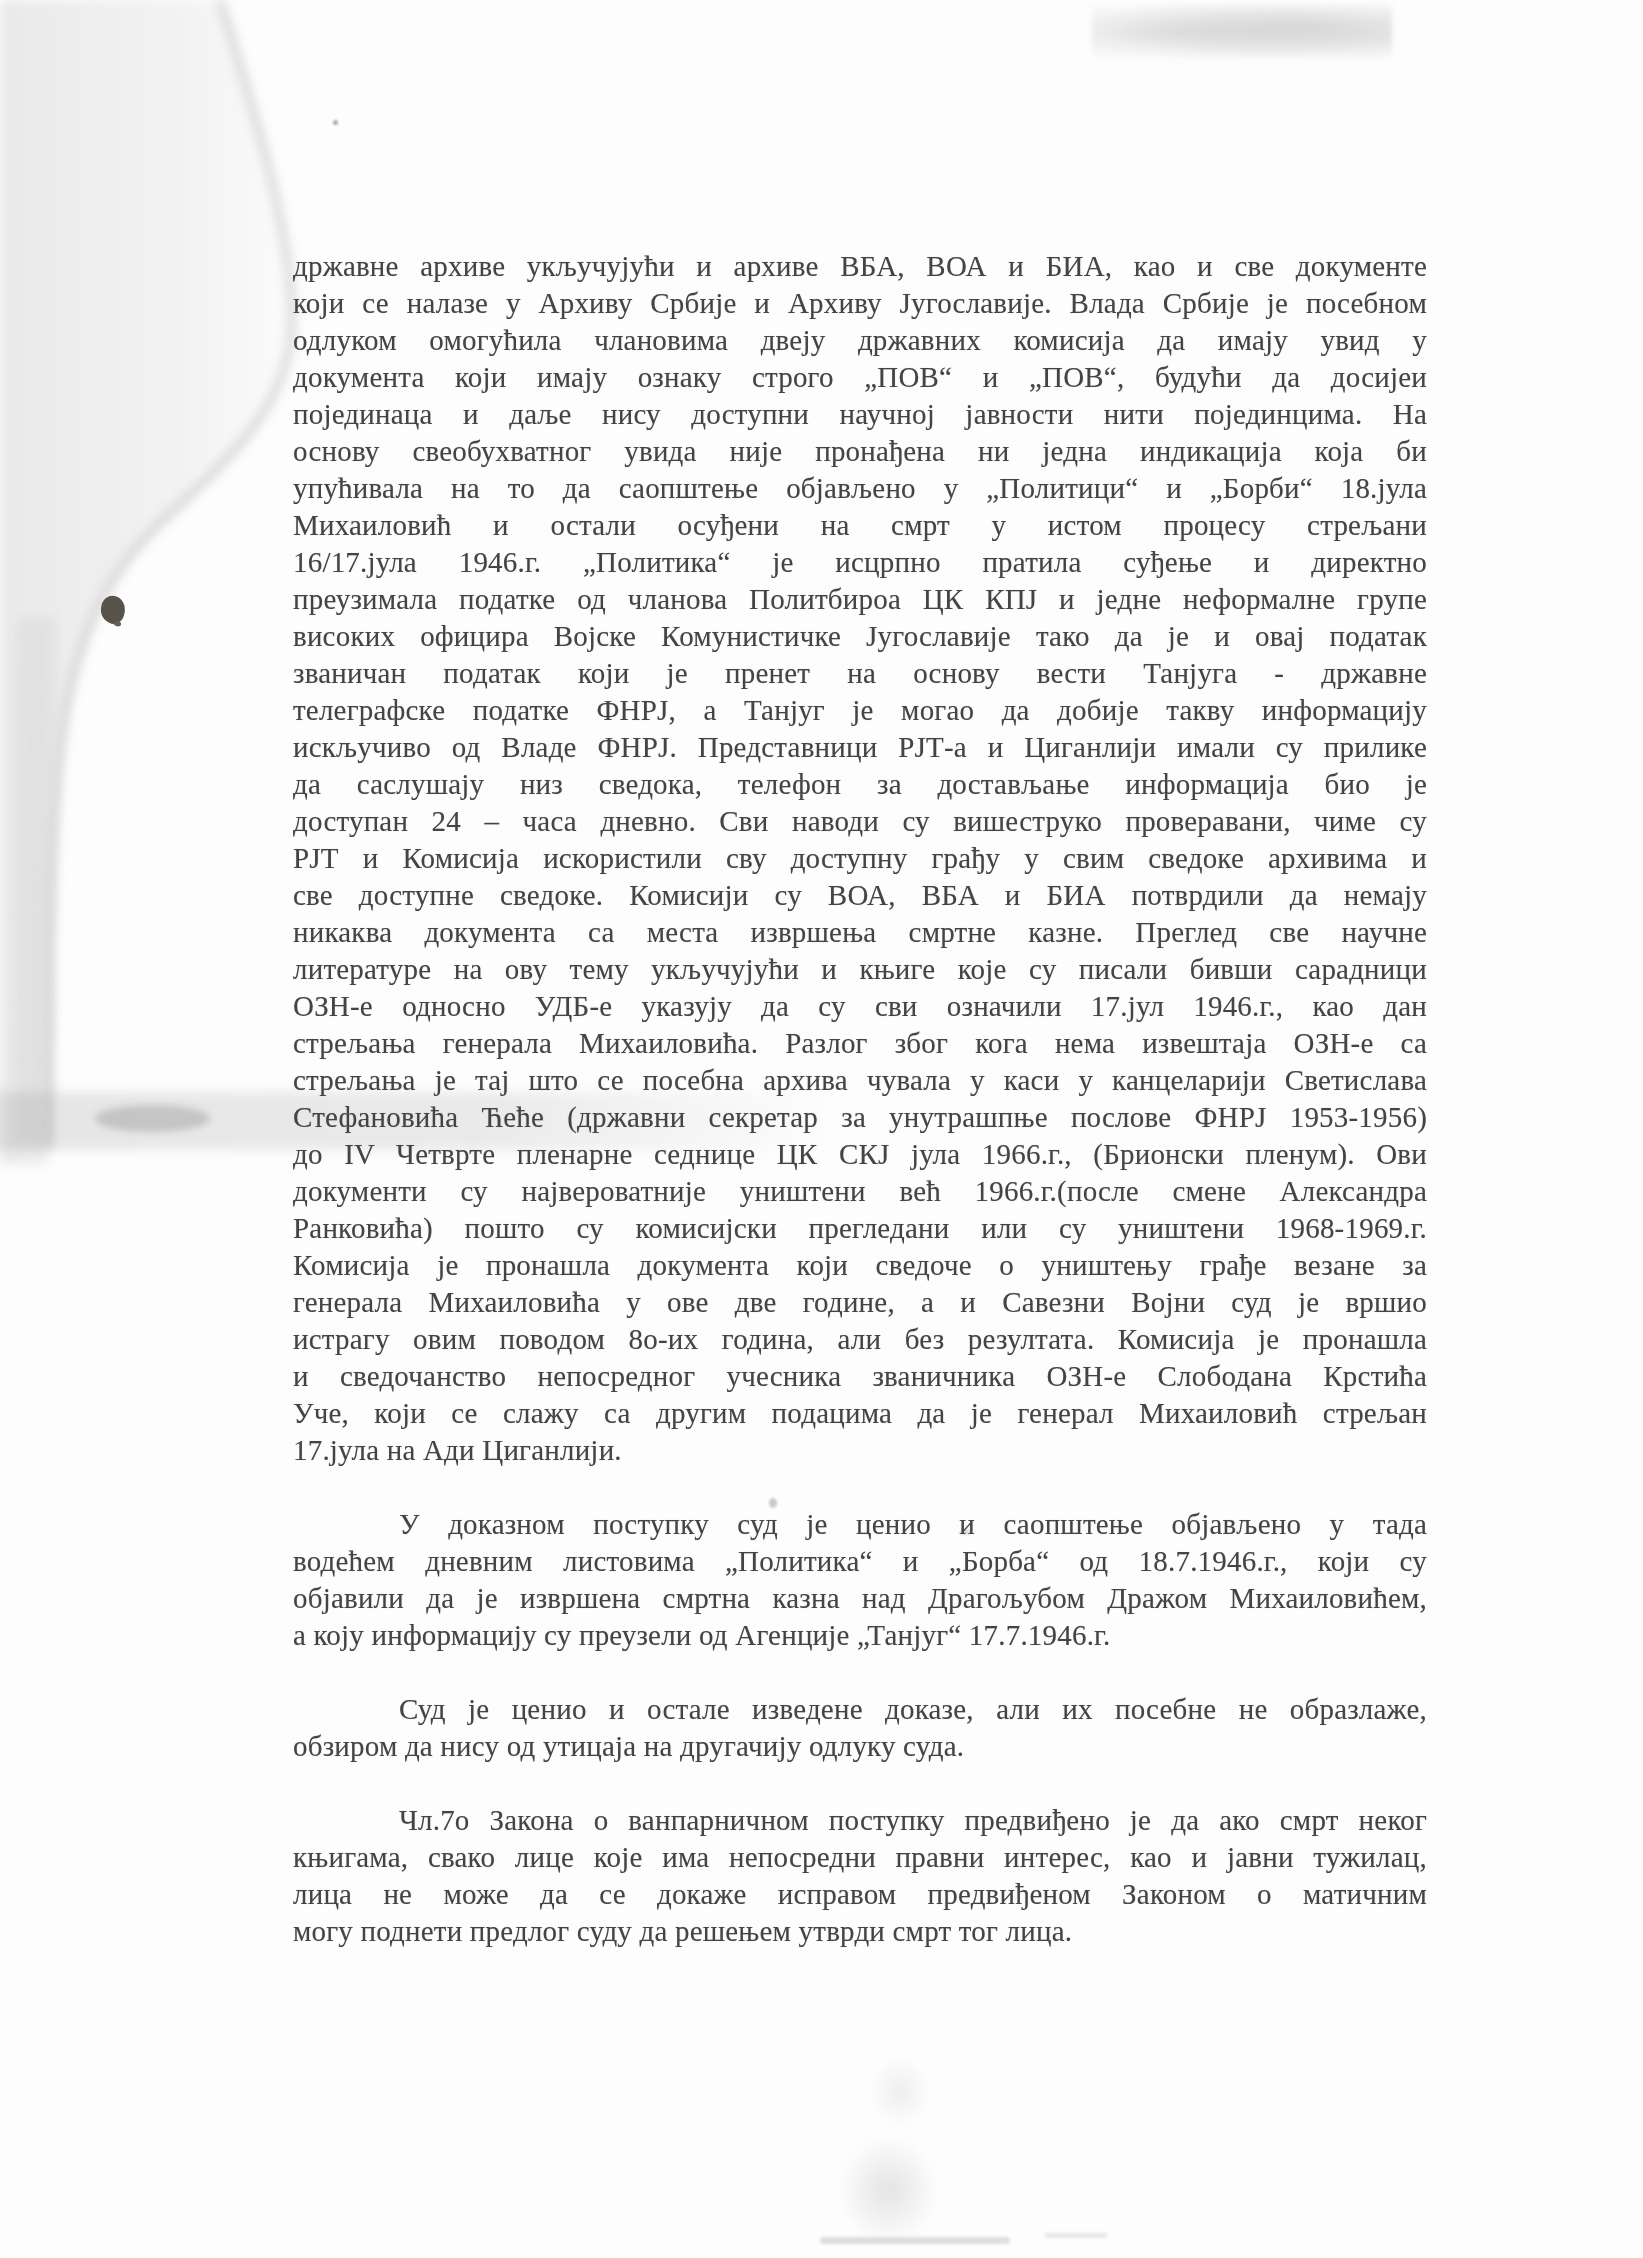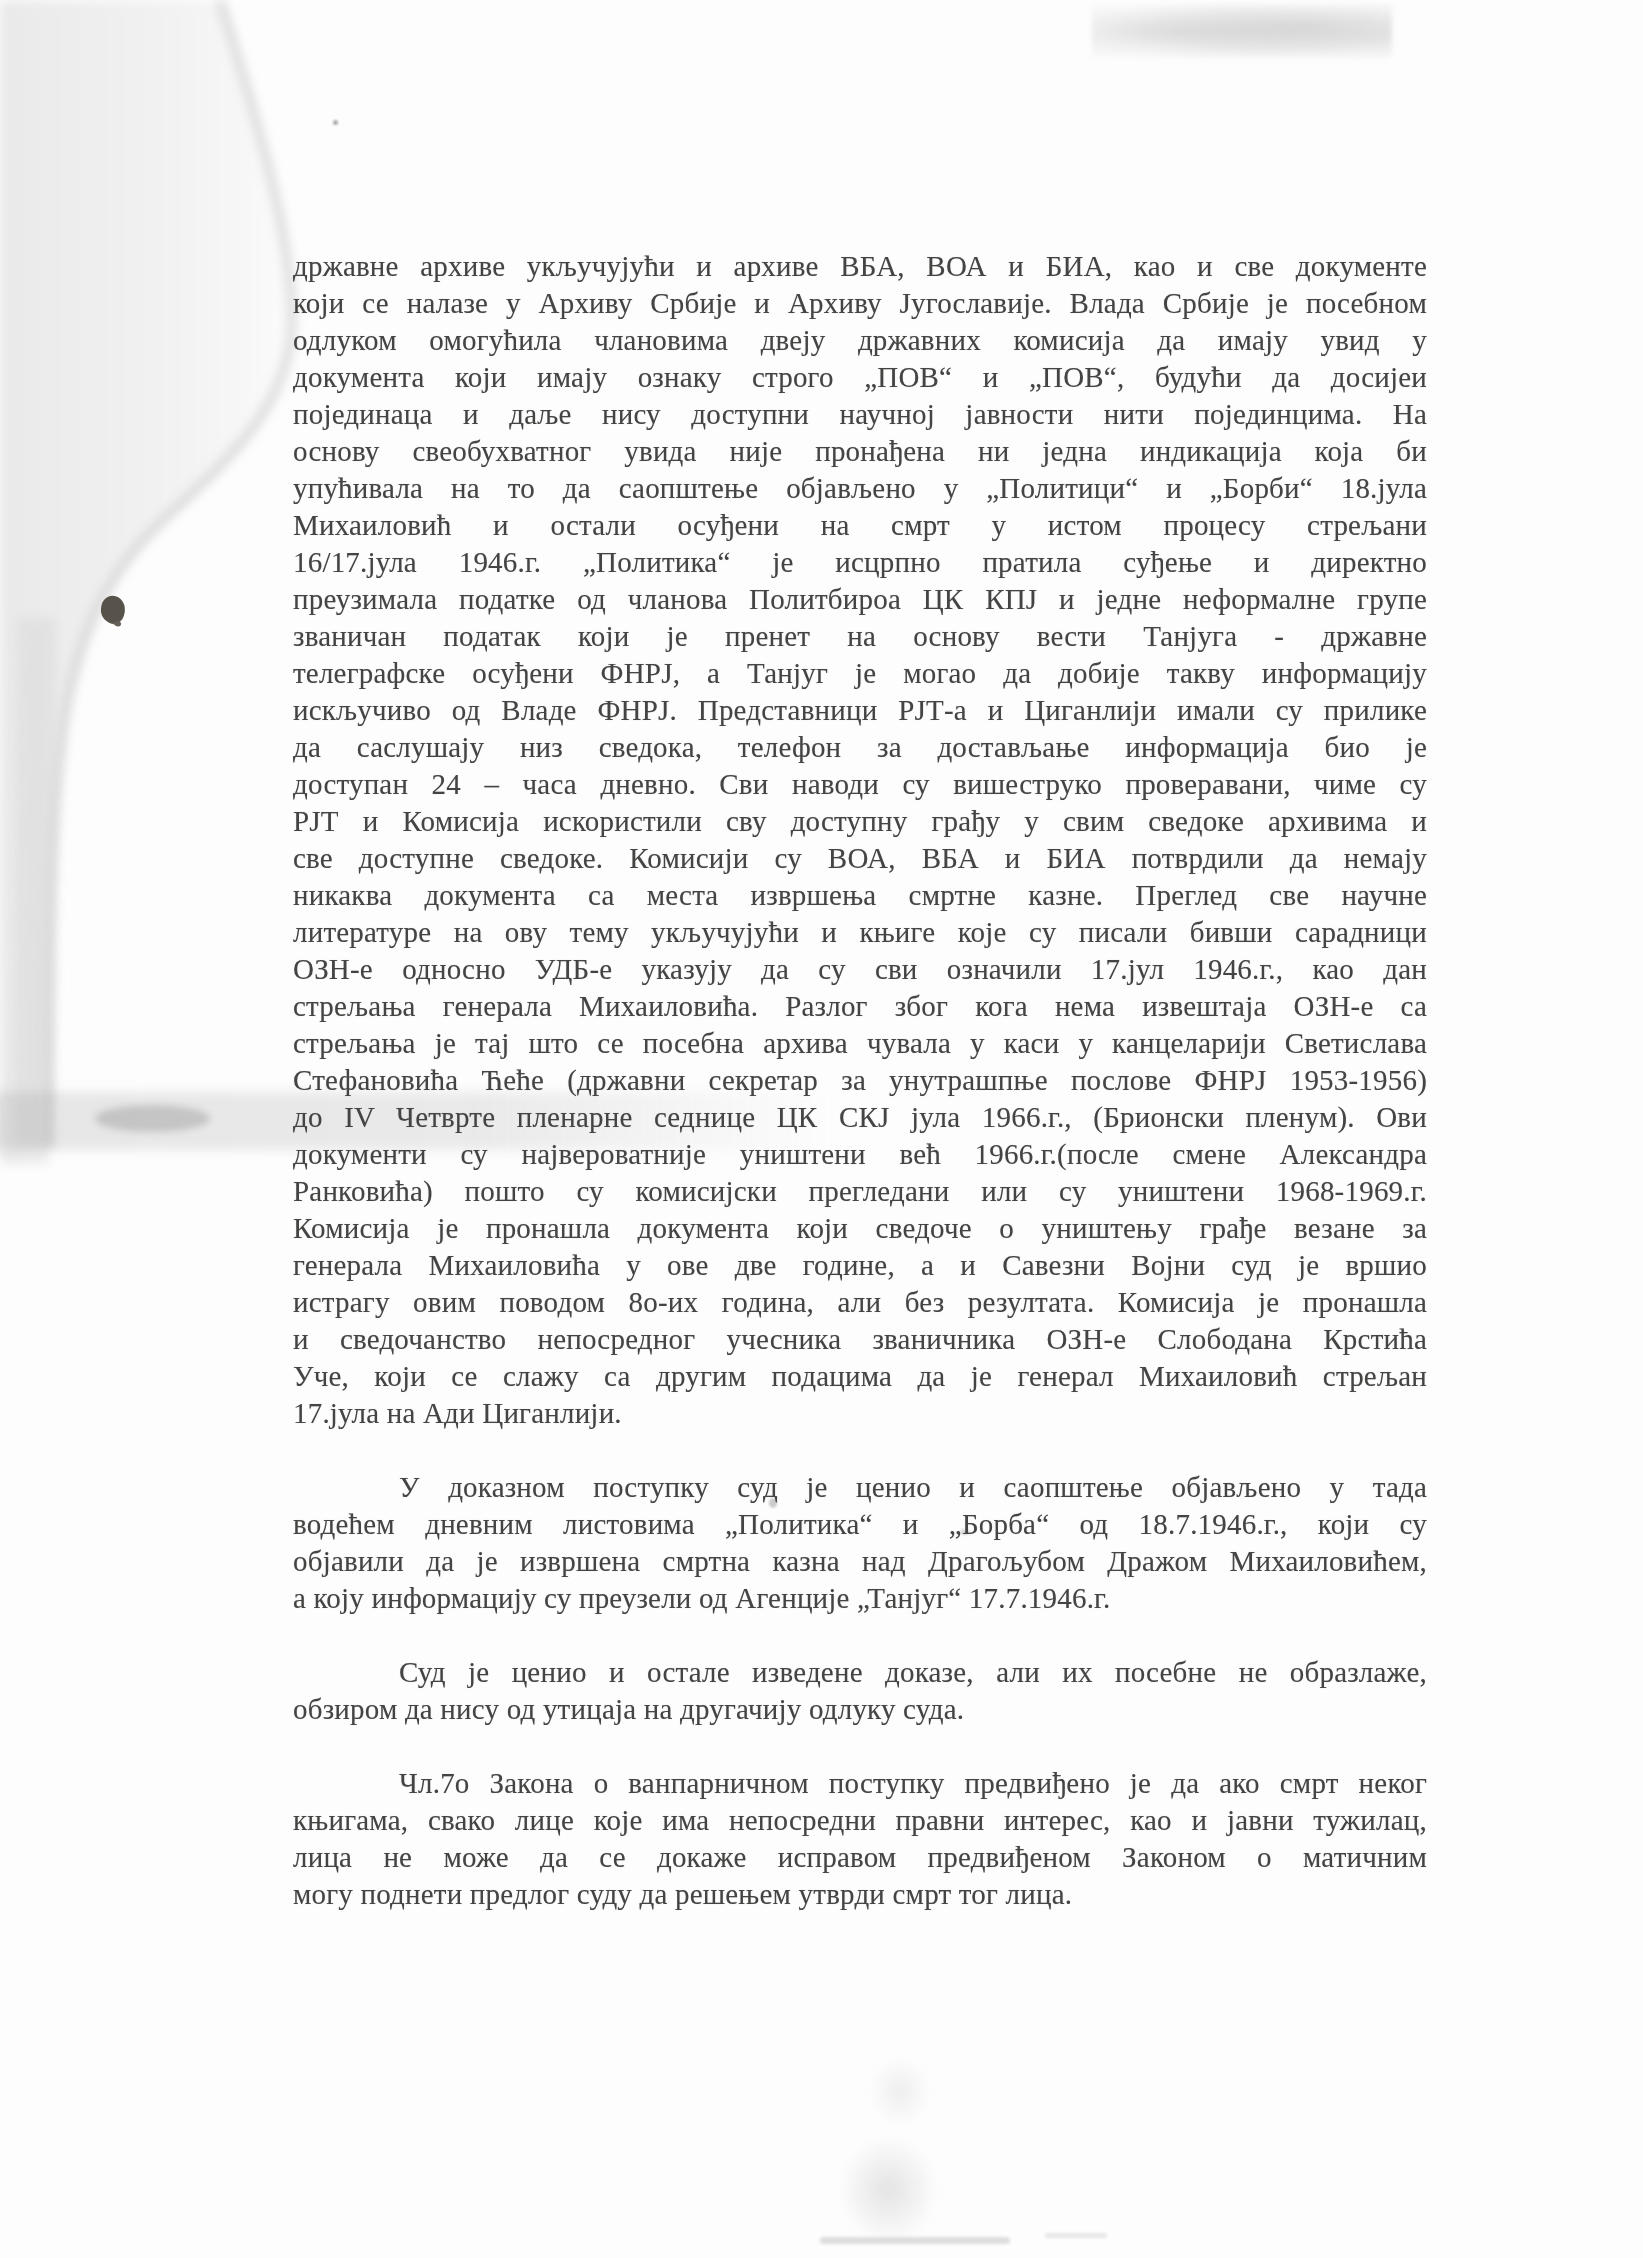--- a/index.html
+++ b/index.html
@@ -125,22 +125,23 @@
         <div class="line fill">државне архиве укључујући и архиве ВБА, ВОА и БИА, као и све документе</div>
         <div class="line fill">који се налазе у Архиву Србије и Архиву Југославије. Влада Србије је посебном</div>
         <div class="line fill">одлуком омогућила члановима двеју државних комисија да имају увид у</div>
         <div class="line fill">документа који имају ознаку строго „ПОВ“ и „ПОВ“, будући да досијеи</div>
         <div class="line fill">појединаца и даље нису доступни научној јавности нити појединцима. На</div>
         <div class="line fill">основу свеобухватног увида није пронађена ни једна индикација која би</div>
         <div class="line fill">упућивала на то да саопштење објављено у „Политици“ и „Борби“ 18.јула</div>
         <div class="line fill">Михаиловић и остали осуђени на смрт у истом процесу стрељани</div>
         <div class="line fill">16/17.јула 1946.г. „Политика“ је исцрпно пратила суђење и директно</div>
         <div class="line fill">преузимала податке од чланова Политбироа ЦК КПЈ и једне неформалне групе</div>
+        <div class="line fill">високих официра Војске Комунистичке Југославије тако да је и овај податак</div>
         <div class="line fill">званичан податак који је пренет на основу вести Танјуга - државне</div>
-        <div class="line fill">телеграфске осуђени ФНРЈ, а Танјуг је могао да добије такву информацију</div>
+        <div class="line fill">телеграфске податке ФНРЈ, а Танјуг је могао да добије такву информацију</div>
         <div class="line fill">искључиво од Владе ФНРЈ. Представници РЈТ-а и Циганлији имали су прилике</div>
         <div class="line fill">да саслушају низ сведока, телефон за достављање информација био је</div>
         <div class="line fill">доступан 24 – часа дневно. Сви наводи су вишеструко проверавани, чиме су</div>
         <div class="line fill">РЈТ и Комисија искористили сву доступну грађу у свим сведоке архивима и</div>
         <div class="line fill">све доступне сведоке. Комисији су ВОА, ВБА и БИА потврдили да немају</div>
         <div class="line fill">никаква документа са места извршења смртне казне. Преглед све научне</div>
         <div class="line fill">литературе на ову тему укључујући и књиге које су писали бивши сарадници</div>
         <div class="line fill">ОЗН-е односно УДБ-е указују да су сви означили 17.јул 1946.г., као дан</div>
         <div class="line fill">стрељања генерала Михаиловића. Разлог због кога нема извештаја ОЗН-е са</div>
         <div class="line fill">стрељања је тај што се посебна архива чувала у каси у канцеларији Светислава</div>

